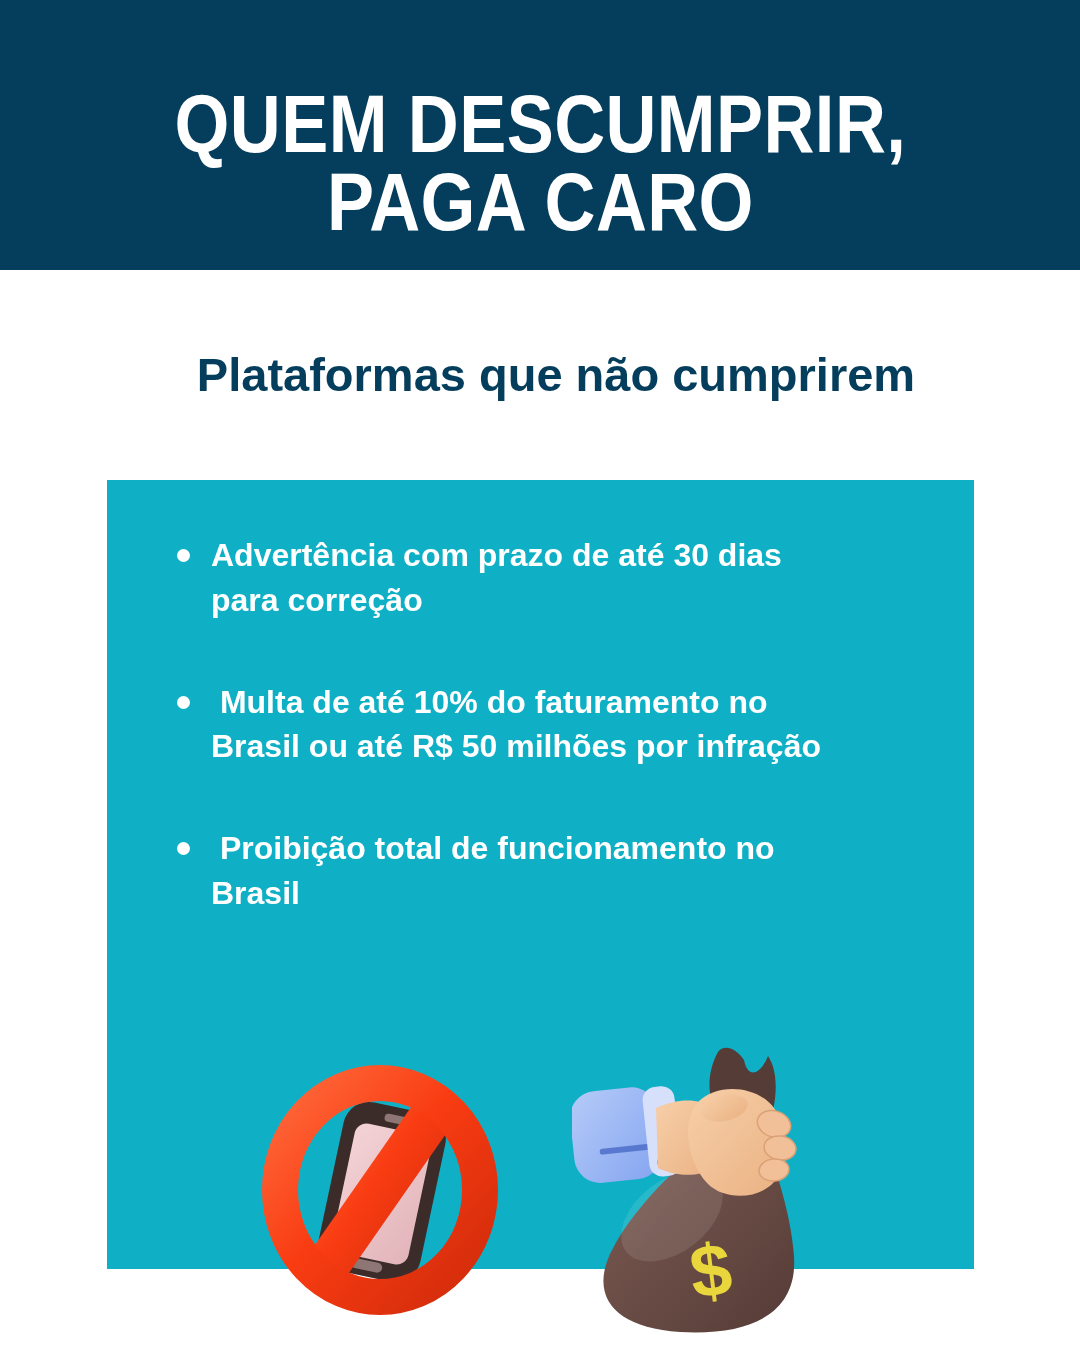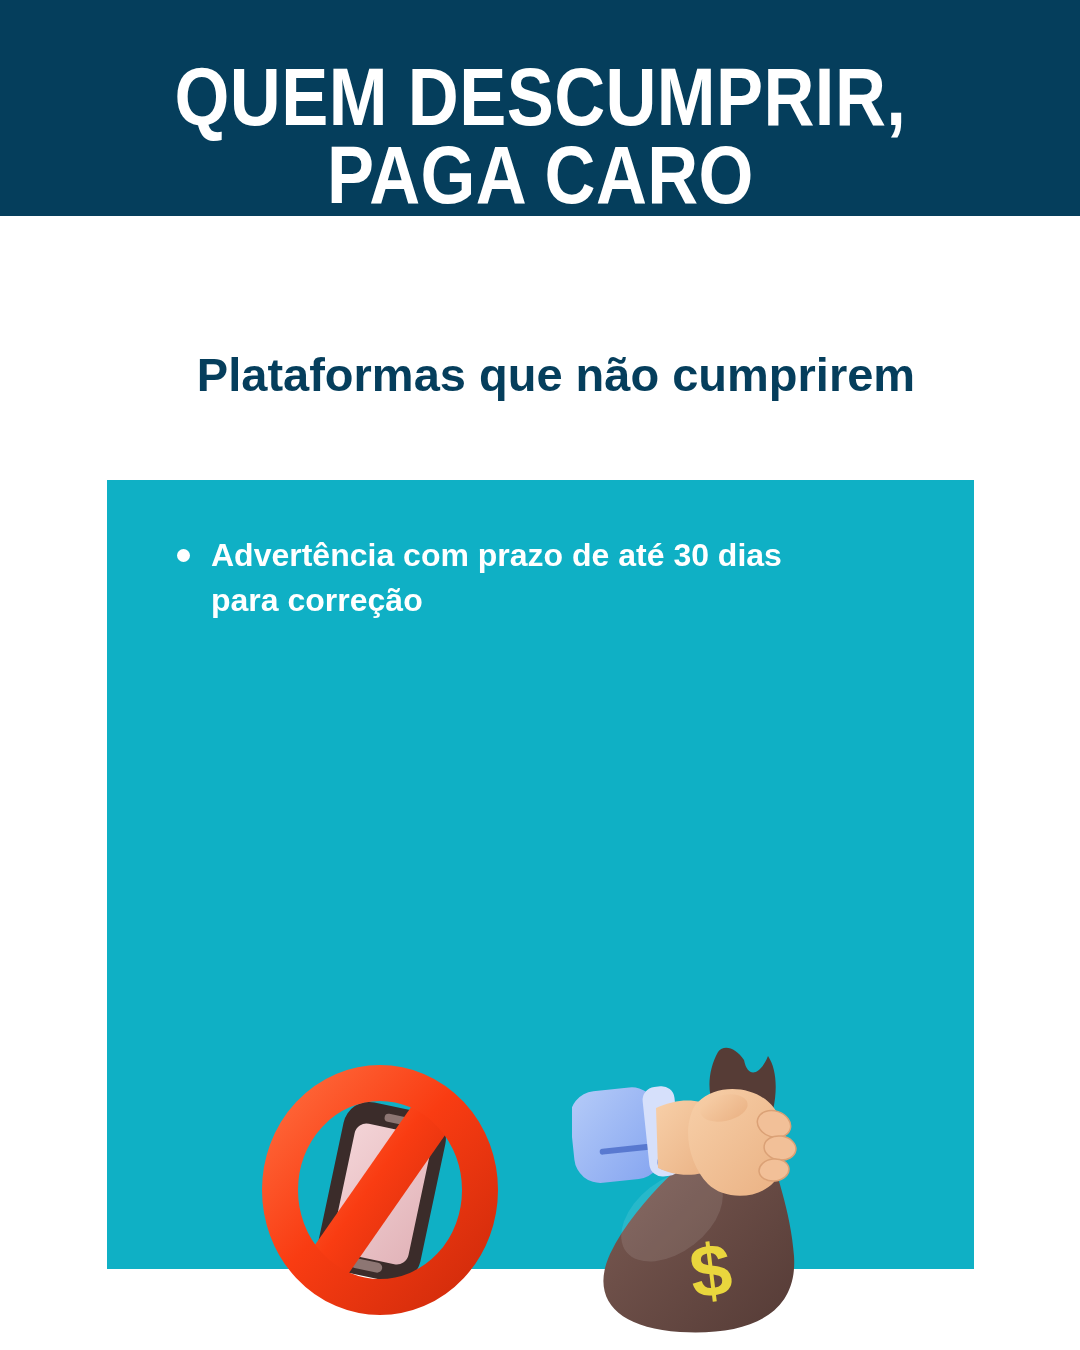--- a/index.html
+++ b/index.html
@@ -5,21 +5,21 @@
   html,body { margin:0; padding:0; }
   :root {
     --navy:#053e5c; --teal:#0fb0c5; --white:#ffffff;
   }
   .poster {
     position:relative; width:1080px; height:1350px;
     background:var(--white); overflow:hidden;
     font-family:"Liberation Sans", sans-serif;
   }
   .banner {
-    position:absolute; top:0; left:0; width:1080px; height:216px;
+    position:absolute; top:0; left:0; width:1080px; height:270px;
     background:var(--navy);
     display:flex; align-items:center; justify-content:center;
     padding-top:56px; box-sizing:border-box;
   }
   .banner h1 {
     margin:0; color:var(--white); font-weight:800; font-size:82px;
     line-height:0.95; text-align:center; letter-spacing:0.5px;
     transform:scaleX(0.86); transform-origin:center; white-space:nowrap;
   }
   .subtitle {
@@ -58,20 +58,30 @@
   </header>
 
   <h2 class="subtitle"><span>Plataformas que não cumprirem</span><br></h2>
 
   <section class="card">
     <ul class="penalty-list" id="penaltyList">
         <li class="penalty-item">
           <span class="bullet-dot"></span>
           <span class="penalty-text">Advertência com prazo de até 30 dias
 para correção</span>
+        </li>
+        <li class="penalty-item">
+          <span class="bullet-dot"></span>
+          <span class="penalty-text"> Multa de até 10% do faturamento no
+Brasil ou até R$ 50 milhões por infração</span>
+        </li>
+        <li class="penalty-item">
+          <span class="bullet-dot"></span>
+          <span class="penalty-text"> Proibição total de funcionamento no
+Brasil</span>
         </li>
       </ul>
   </section>
 
   <svg id="noPhoneIcon" class="icon-abs" width="244" height="256" viewBox="0 0 244 256" aria-hidden="true">
     <defs>
       <linearGradient id="gRing" x1="0" y1="0" x2="1" y2="1">
         <stop offset="0" stop-color="#ff6a3c"></stop>
         <stop offset="0.45" stop-color="#f93c12"></stop>
         <stop offset="1" stop-color="#d02b0b"></stop>

